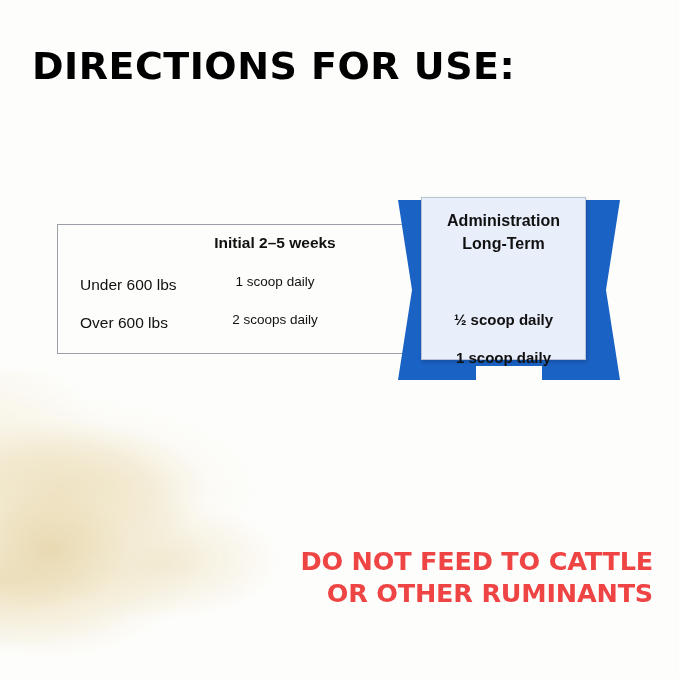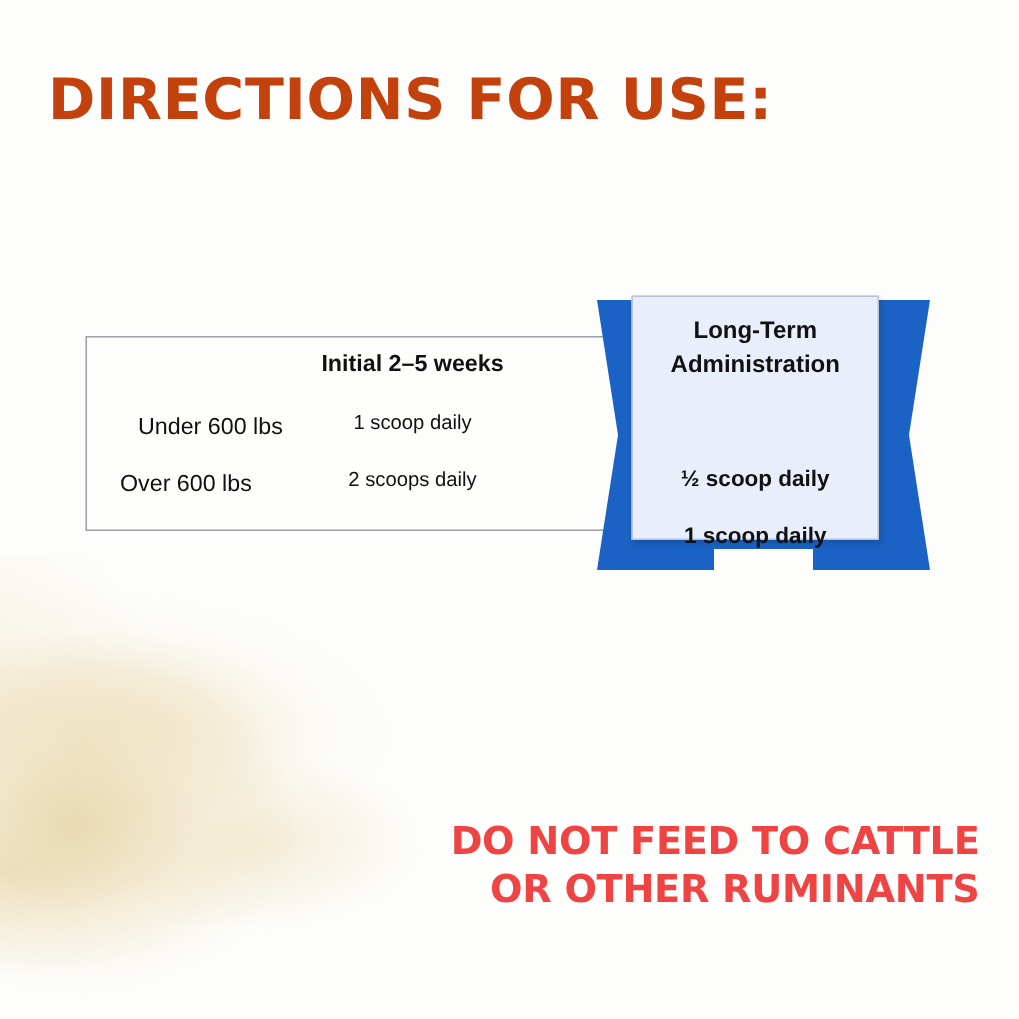--- a/index.html
+++ b/index.html
@@ -47,21 +47,21 @@
     pointer-events: none;
   }
 
   .title {
     position: absolute;
     left: 32px;
     top: 44px;
     font-size: 38px;
     font-weight: bold;
     letter-spacing: 0.5px;
-    color: #c2410c;
+    color: #000000;
     font-family: "DejaVu Sans", sans-serif;
     white-space: nowrap;
   }
 
   
   .table-box {
     position: absolute;
     left: 57px;
     top: 224px;
     width: 380px;
@@ -79,21 +79,21 @@
     font-size: 15.5px;
     font-weight: bold;
     color: #111;
   }
   .row-label {
     position: absolute;
     left: 80px;
     font-size: 15.5px;
     color: #111;
   }
-  .row-label.r1 { top: 276px; margin-left: 12px; }
+  .row-label.r1 { top: 276px; }
   .row-label.r2 { top: 314px; }
   .row-value {
     position: absolute;
     left: 180px;
     width: 190px;
     text-align: center;
     font-size: 13.5px;
     color: #111;
   }
   .row-value.r1 { top: 274px; }
@@ -218,22 +218,22 @@
 
   <div class="ribbon">
     <div class="ribbon-left"></div>
     <div class="ribbon-body"></div>
     <div class="ribbon-right"></div>
     <div class="ribbon-notch"></div>
   </div>
 
   <div class="card">
     <div class="card-title">
+      <div>Administration</div>
       <div>Long-Term</div>
-      <div>Administration</div>
     </div>
     <div class="card-line l1">½ scoop daily</div>
     <div class="card-line l2">1 scoop daily</div>
   </div>
 
   <div class="warn w1">DO NOT FEED TO CATTLE</div>
   <div class="warn w2">OR OTHER  RUMINANTS</div>
 
 </div>
 

